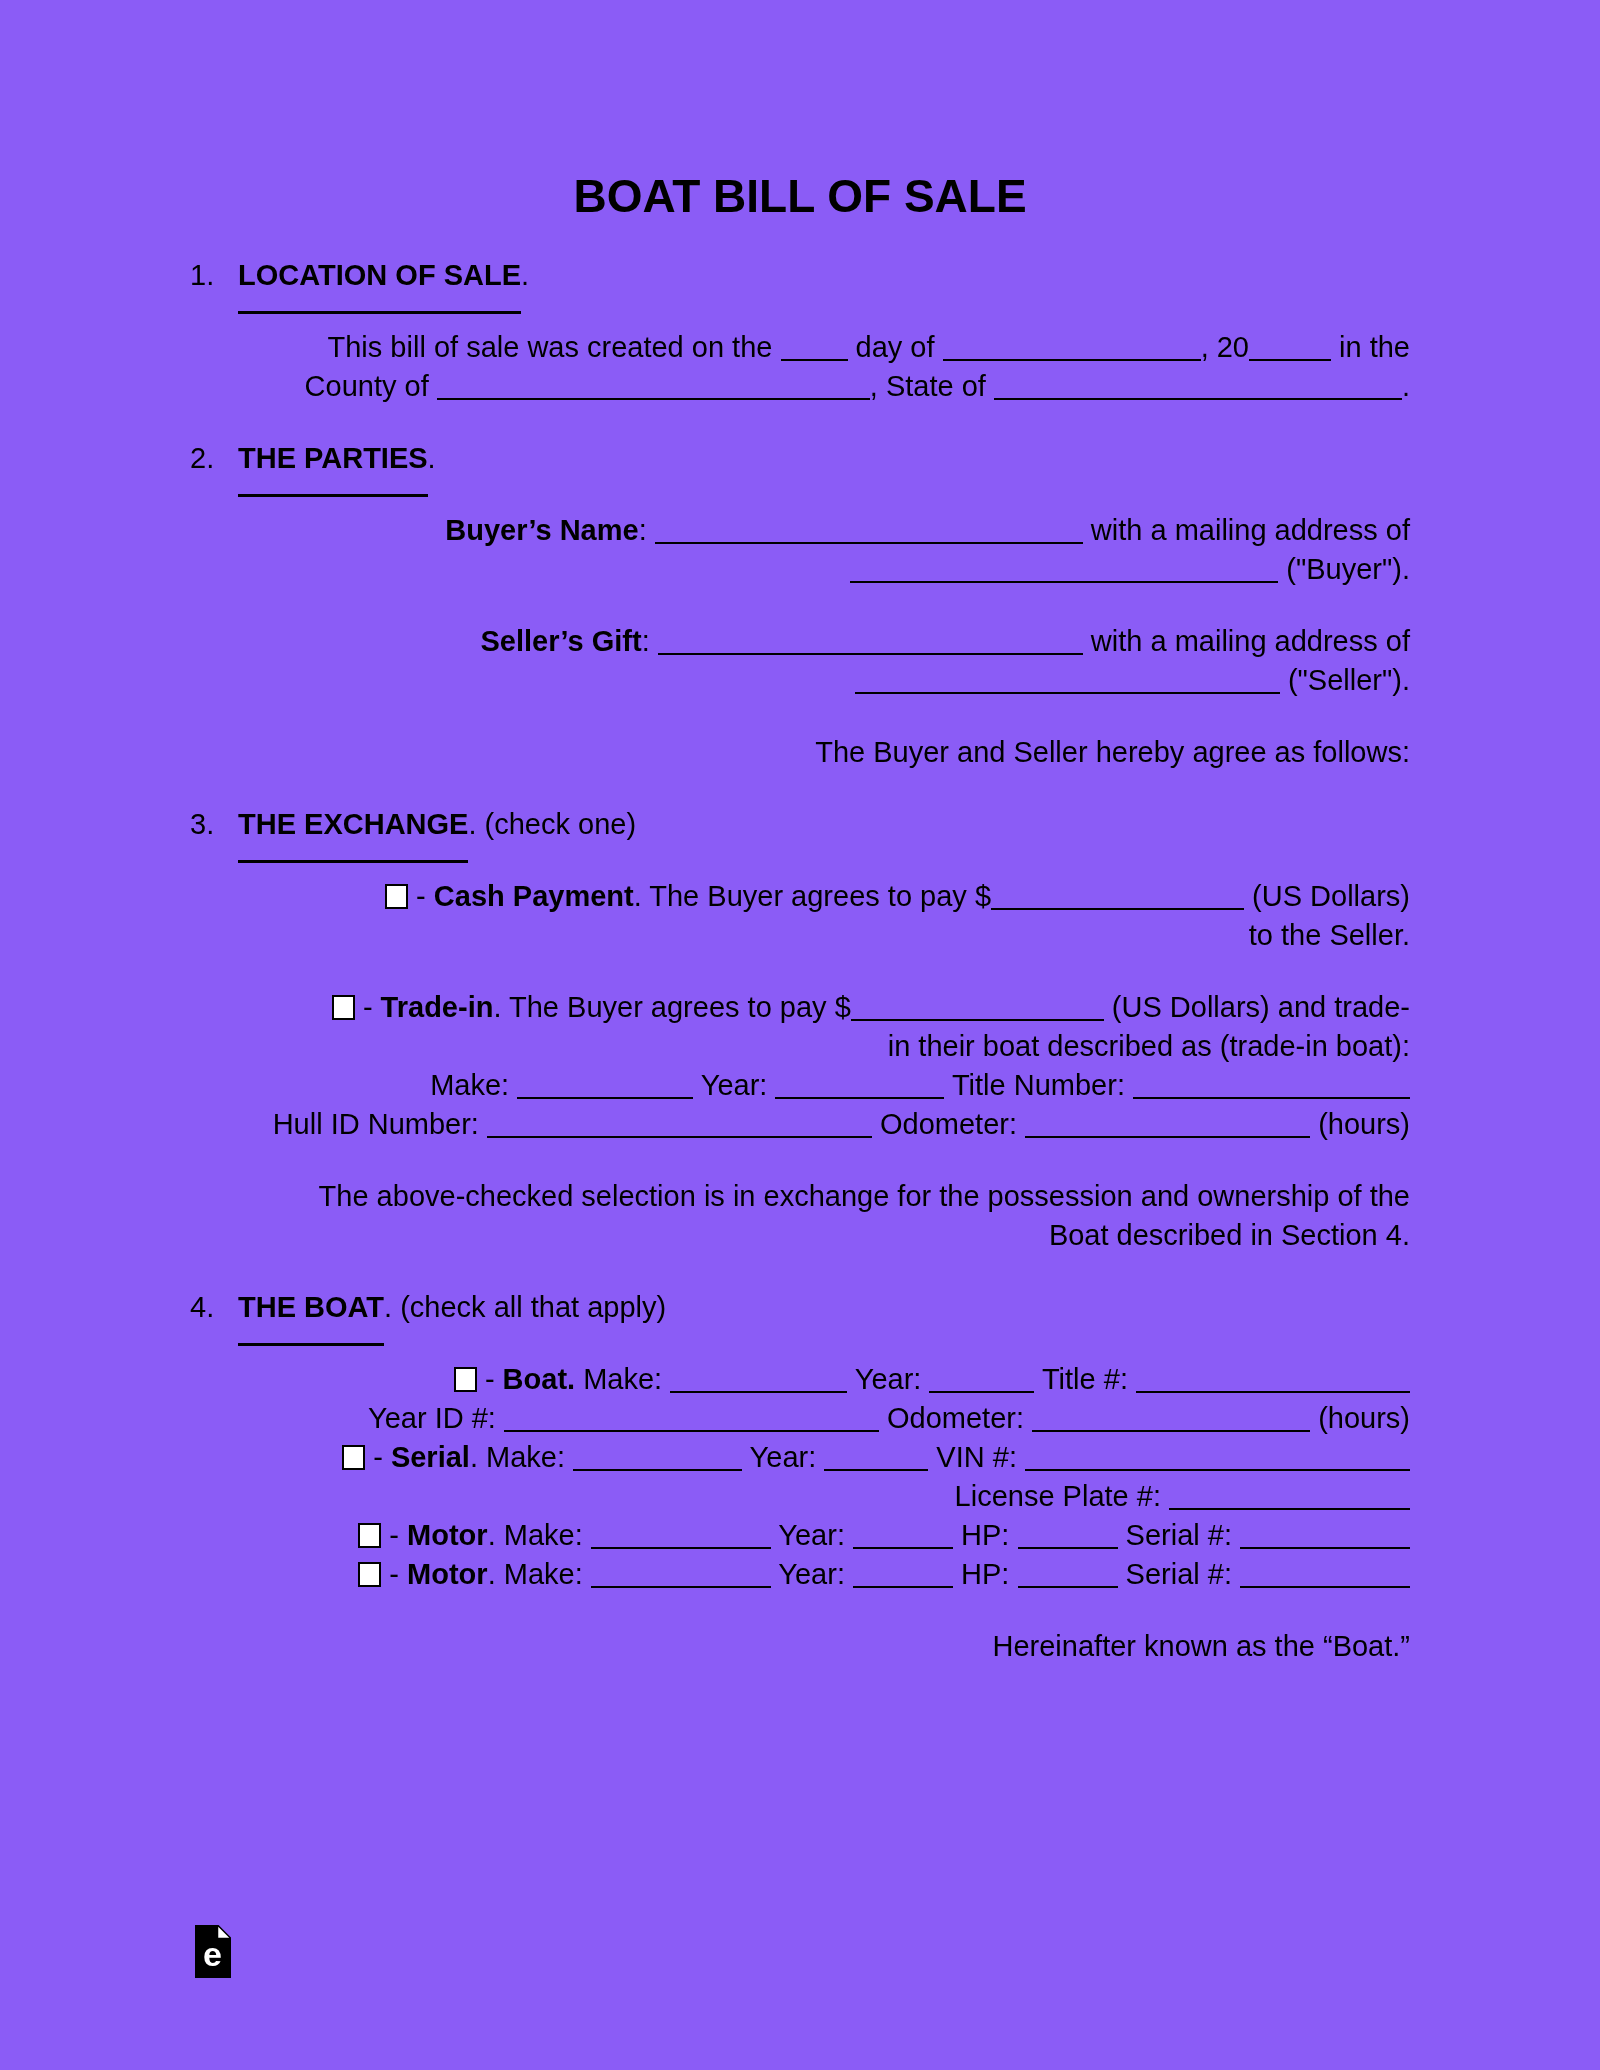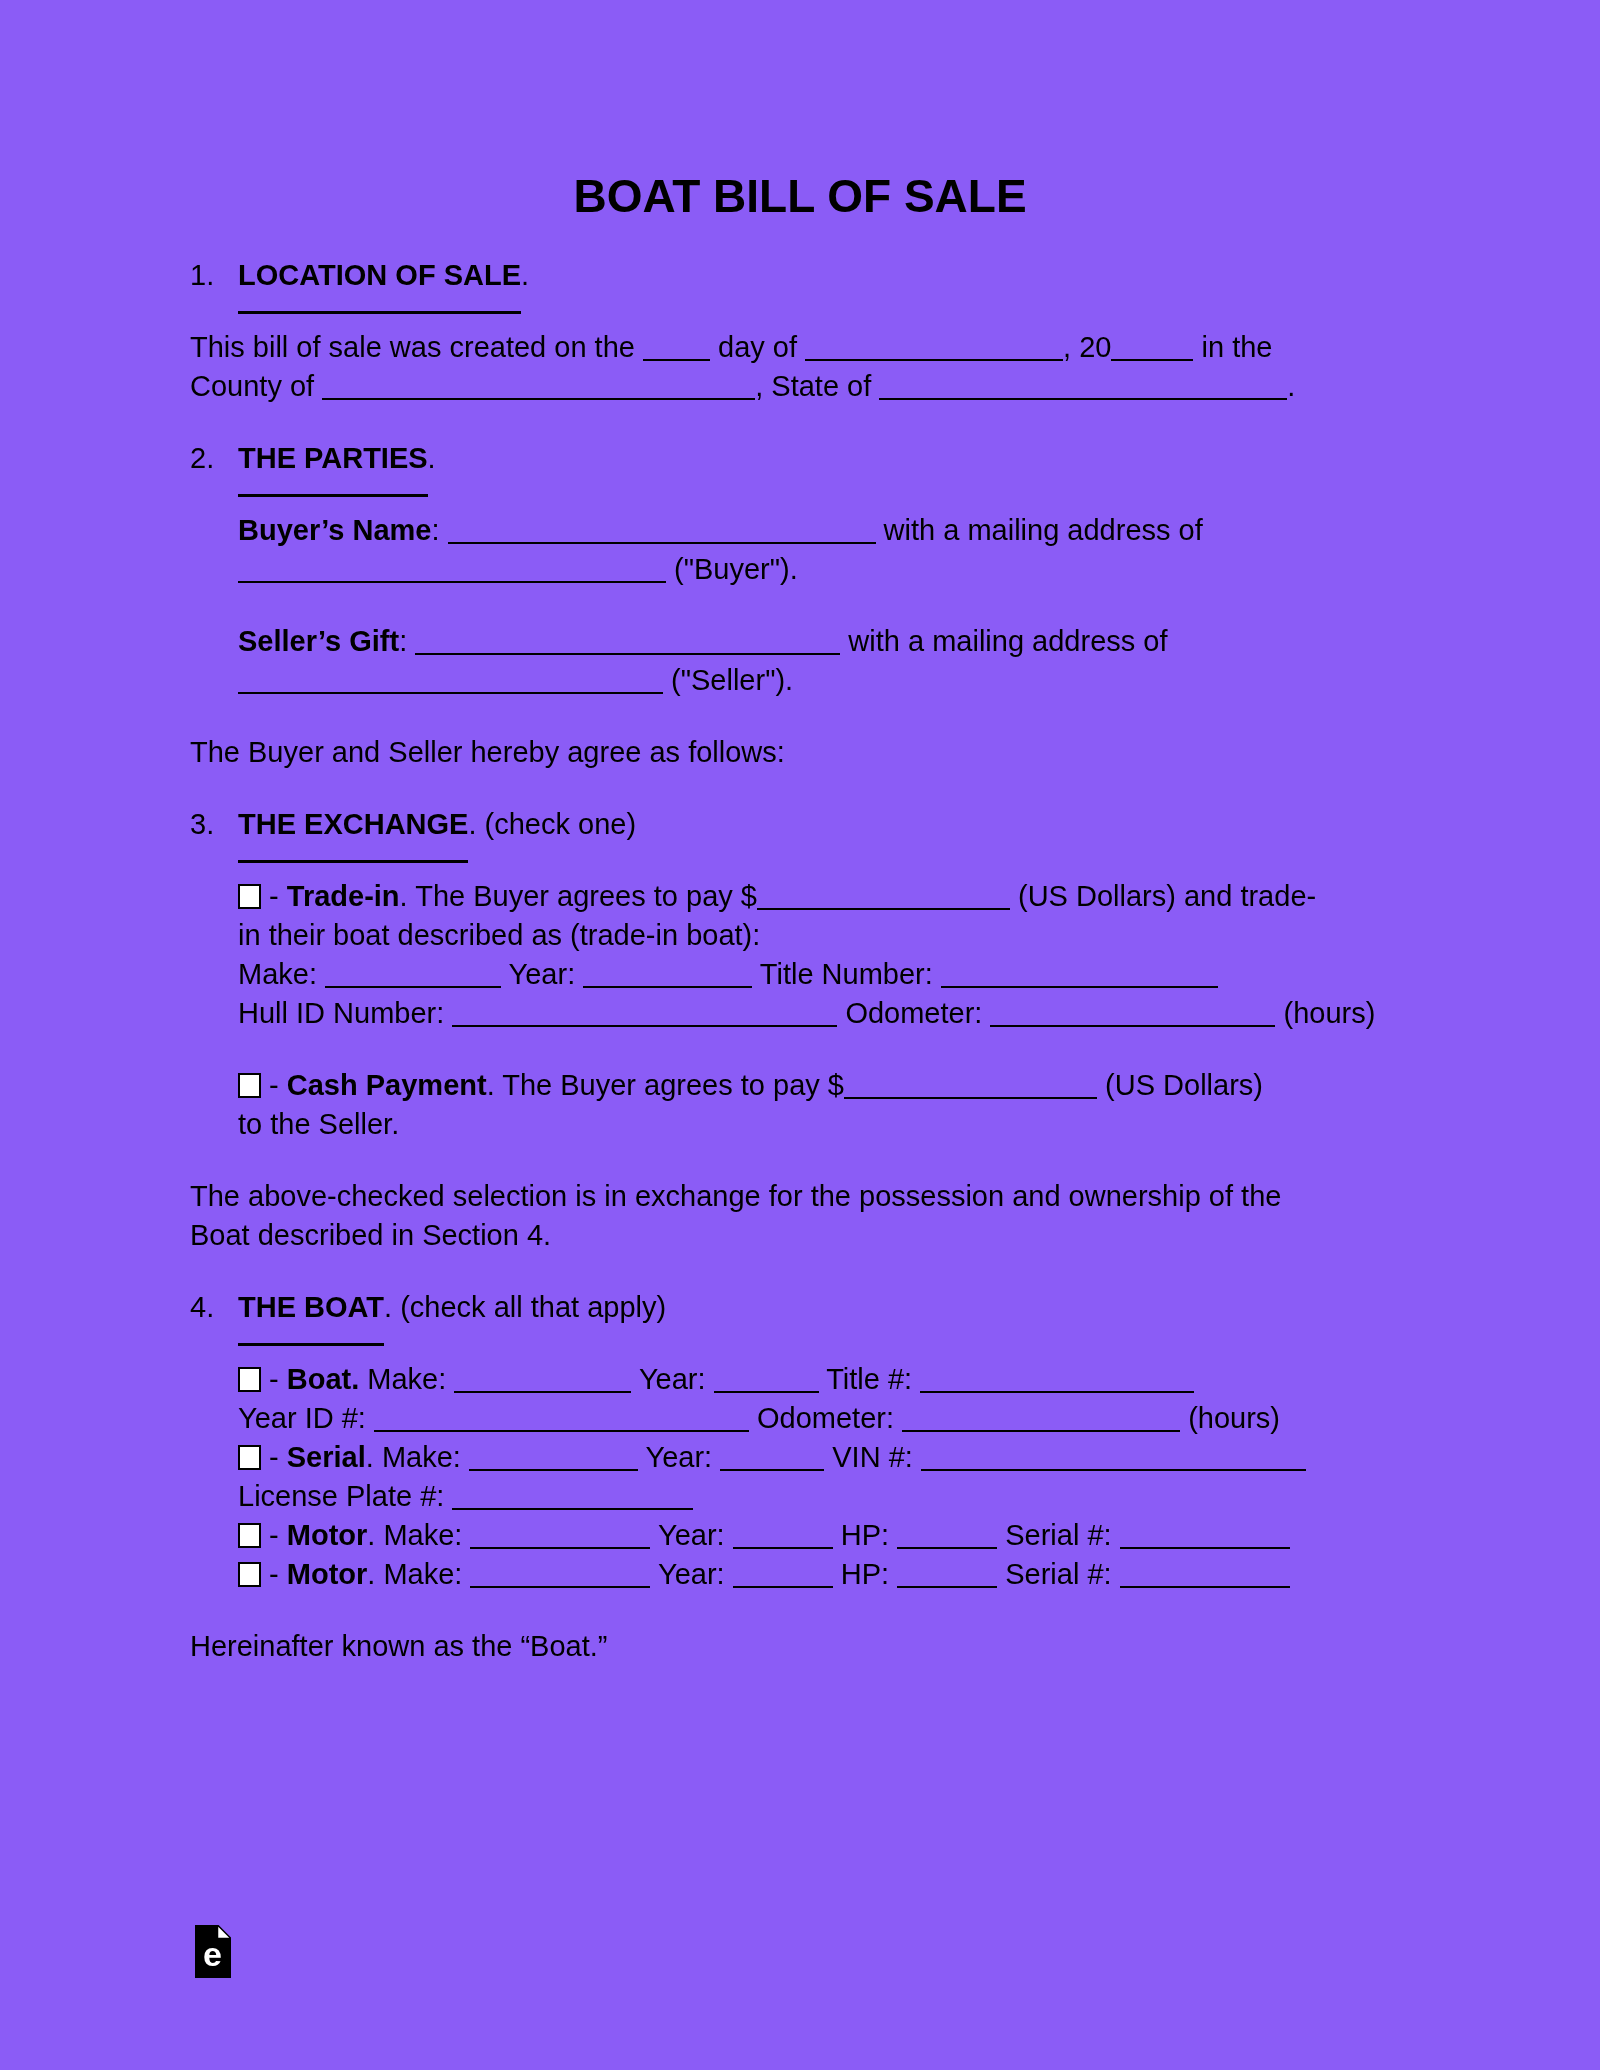--- a/index.html
+++ b/index.html
@@ -10,21 +10,21 @@
   }
   .content { position:absolute; left:190px; top:170px; width:1220px; }
   .doc-title {
     font-size:46px; font-weight:bold; text-align:center;
     line-height:52px; margin:0 0 34px 0; white-space:nowrap;
   }
   .heading { font-weight:bold; line-height:39px; margin:0 0 33px 0; white-space:nowrap; }
   .heading .num { display:inline-block; min-width:48px; font-weight:normal; }
   .heading .ht  { border-bottom:3px solid #000; padding-bottom:20px; }
   .heading .hs  { font-weight:normal; }
-  .para { margin:0 0 33px 0; }
+  .para { margin:0 0 33px 0;text-align:right; }
   .para.indent { margin-left:48px;margin-top:16px; }
   .line { line-height:39px; white-space:nowrap; }
   .line .b { font-weight:bold; }
   .blank { display:inline-block; border-bottom:2px solid #000; height:18px; vertical-align:-4px; }
   .checkbox {
     display:inline-block; width:19px; height:21px; border:2px solid #000;
     vertical-align:-3px; background:#fff;
   }
   .logo { position:absolute; left:195px; top:1925px; width:36px; height:53px; }
 </style>
@@ -61,29 +61,29 @@
 
     <div class="para">
       <div class="line"><span>The Buyer and Seller hereby agree as follows:</span></div>
     </div>
 
     <div class="heading">
       <span class="num">3.</span><span class="ht">THE EXCHANGE</span><span class="hs">. (check one)</span>
     </div>
 
     <div class="para indent">
+      <div class="line"><span class="checkbox"></span><span> - </span><span class="b">Cash Payment</span><span>. The Buyer agrees to pay $</span><span class="blank" style="width: 253px;"></span><span> (US Dollars)</span></div>
+      <div class="line"><span>to the Seller.</span></div>
+    </div>
+
+    <div class="para indent">
       <div class="line"><span class="checkbox"></span><span> - </span><span class="b">Trade-in</span><span>. The Buyer agrees to pay $</span><span class="blank" style="width: 253px;"></span><span> (US Dollars) and trade-</span></div>
       <div class="line"><span>in their boat described as (trade-in boat):</span></div>
       <div class="line"><span>Make: </span><span class="blank" style="width: 176px;"></span><span> Year: </span><span class="blank" style="width: 169px;"></span><span> Title Number: </span><span class="blank" style="width: 277px;"></span></div>
       <div class="line"><span>Hull ID Number: </span><span class="blank" style="width: 385px;"></span><span> Odometer: </span><span class="blank" style="width: 285px;"></span><span> (hours)</span></div>
-    </div>
-
-    <div class="para indent">
-      <div class="line"><span class="checkbox"></span><span> - </span><span class="b">Cash Payment</span><span>. The Buyer agrees to pay $</span><span class="blank" style="width: 253px;"></span><span> (US Dollars)</span></div>
-      <div class="line"><span>to the Seller.</span></div>
     </div>
 
 
     <div class="para">
       <div class="line"><span>The above-checked selection is in exchange for the possession and ownership of the</span></div>
       <div class="line"><span>Boat described in Section 4.</span></div>
     </div>
 
     <div class="heading">
       <span class="num">4.</span><span class="ht">THE BOAT</span><span class="hs">. (check all that apply)</span>

